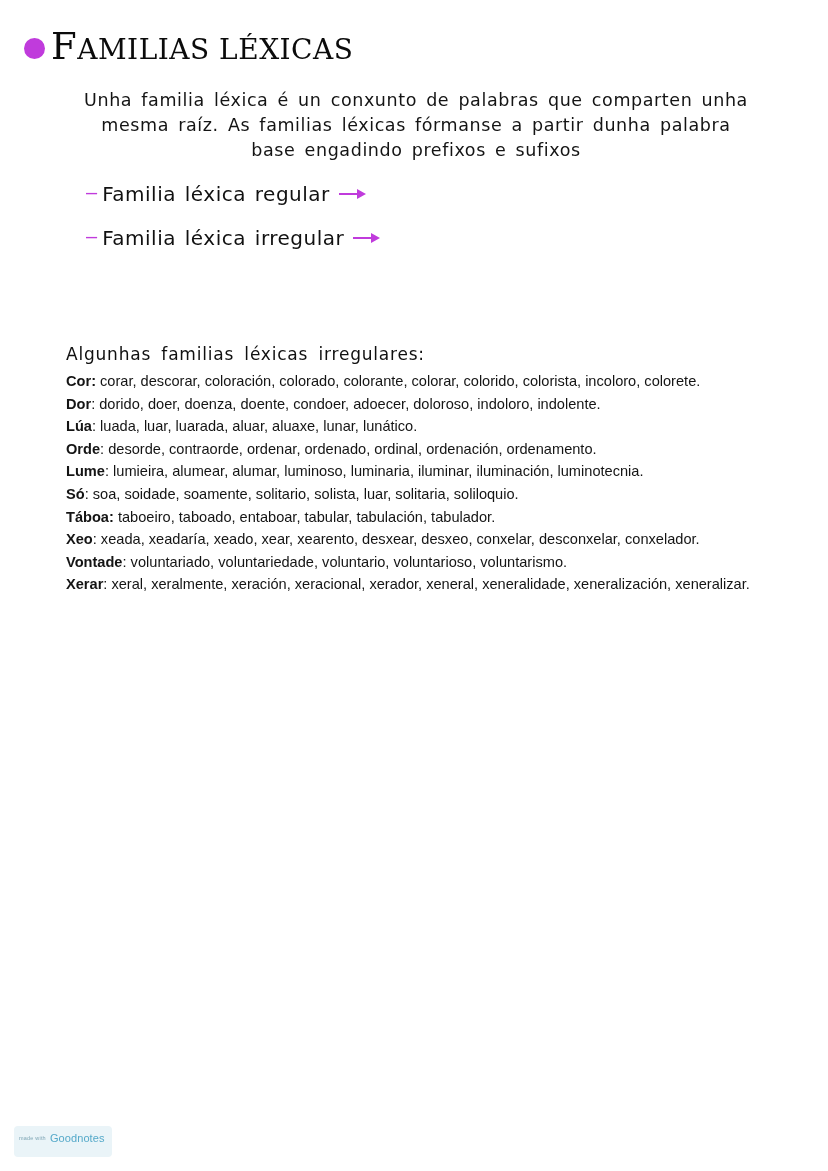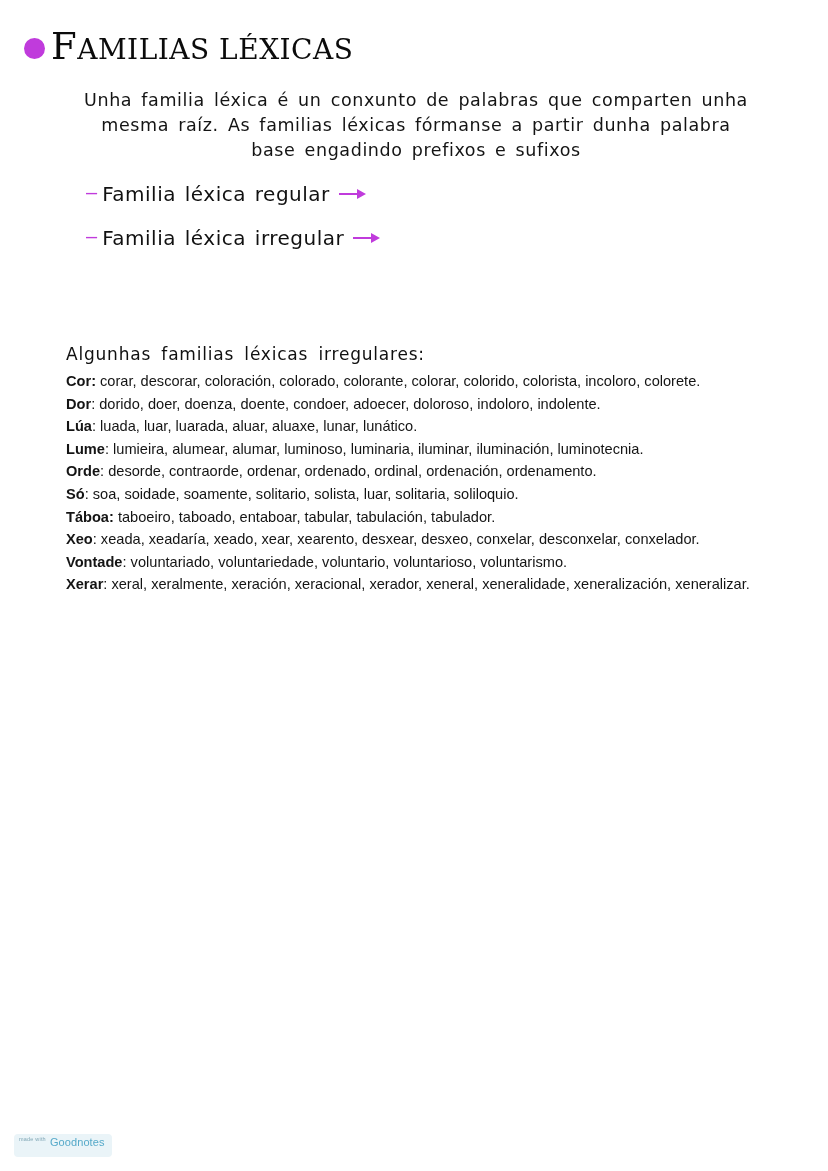--- a/index.html
+++ b/index.html
@@ -145,25 +145,25 @@
     font-weight: bold;
   }
 
   
   .watermark {
     position: absolute;
     left: 14px;
     bottom: 14px;
     height: 19px;
     display: flex;
-    align-items: flex-start;
+    align-items: center;
     gap: 4px;
     background: #eaf4f8;
     border-radius: 4px;
-    padding: 2px 7px 2px 5px;
+    padding: 2px 7px 10px 5px;
   }
   .watermark .made {
     font-size: 5.5px;
     color: #7fa6b5;
     letter-spacing: 0.2px;
     text-transform: lowercase;
   }
   .watermark .brand {
     font-size: 11px;
     color: #55a9c9;
@@ -191,22 +191,22 @@
   <span class="hand-sub">Familia léxica irregular</span>
   <span class="arrow"></span>
 </div>
 
 <div class="section-head">Algunhas familias léxicas irregulares:</div>
 
 <div class="family-list">
   <div class="family-item"><span class="root">Cor:</span><span> corar, descorar, coloración, colorado, colorante, colorar, colorido, colorista, incoloro, colorete.</span></div>
   <div class="family-item"><span class="root">Dor</span><span>: dorido, doer, doenza, doente, condoer, adoecer, doloroso, indoloro, indolente.</span></div>
   <div class="family-item"><span class="root">Lúa</span><span>: luada, luar, luarada, aluar, aluaxe, lunar, lunático.</span></div>
+  <div class="family-item"><span class="root">Orde</span><span>: desorde, contraorde, ordenar, ordenado, ordinal, ordenación, ordenamento.</span></div>
   <div class="family-item"><span class="root">Lume</span><span>: lumieira, alumear, alumar, luminoso, luminaria, iluminar, iluminación, luminotecnia.</span></div>
-  <div class="family-item"><span class="root">Orde</span><span>: desorde, contraorde, ordenar, ordenado, ordinal, ordenación, ordenamento.</span></div>
   <div class="family-item"><span class="root">Só</span><span>: soa, soidade, soamente, solitario, solista, luar, solitaria, soliloquio.</span></div>
   <div class="family-item"><span class="root">Táboa:</span><span> taboeiro, taboado, entaboar, tabular, tabulación, tabulador.</span></div>
   <div class="family-item"><span class="root">Xeo</span><span>: xeada, xeadaría, xeado, xear, xearento, desxear, desxeo, conxelar, desconxelar, conxelador.</span></div>
   <div class="family-item"><span class="root">Vontade</span><span>: voluntariado, voluntariedade, voluntario, voluntarioso, voluntarismo.</span></div>
   <div class="family-item"><span class="root">Xerar</span><span>: xeral, xeralmente, xeración, xeracional, xerador, xeneral, xeneralidade, xeneralización, xeneralizar.</span></div>
 </div>
 
 <div class="watermark">
   <span class="made">Made with</span>
   <span class="brand">Goodnotes</span>

